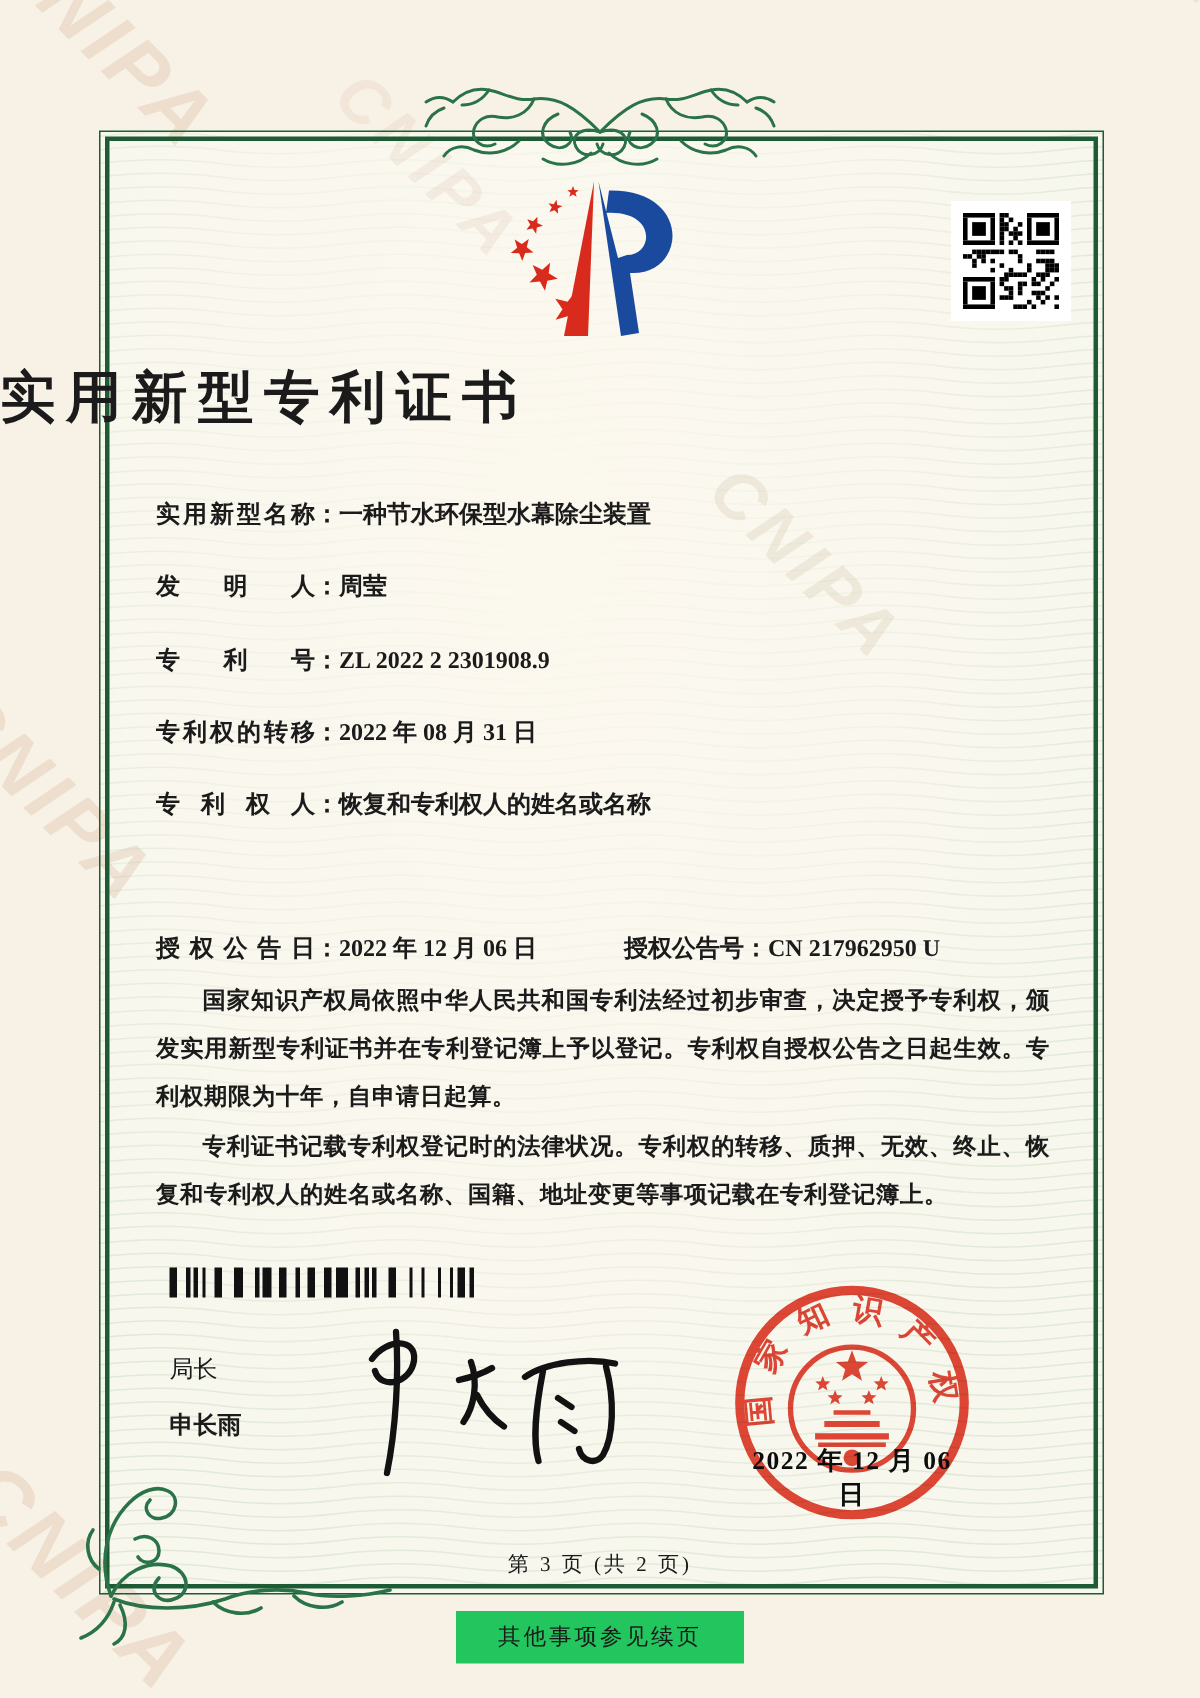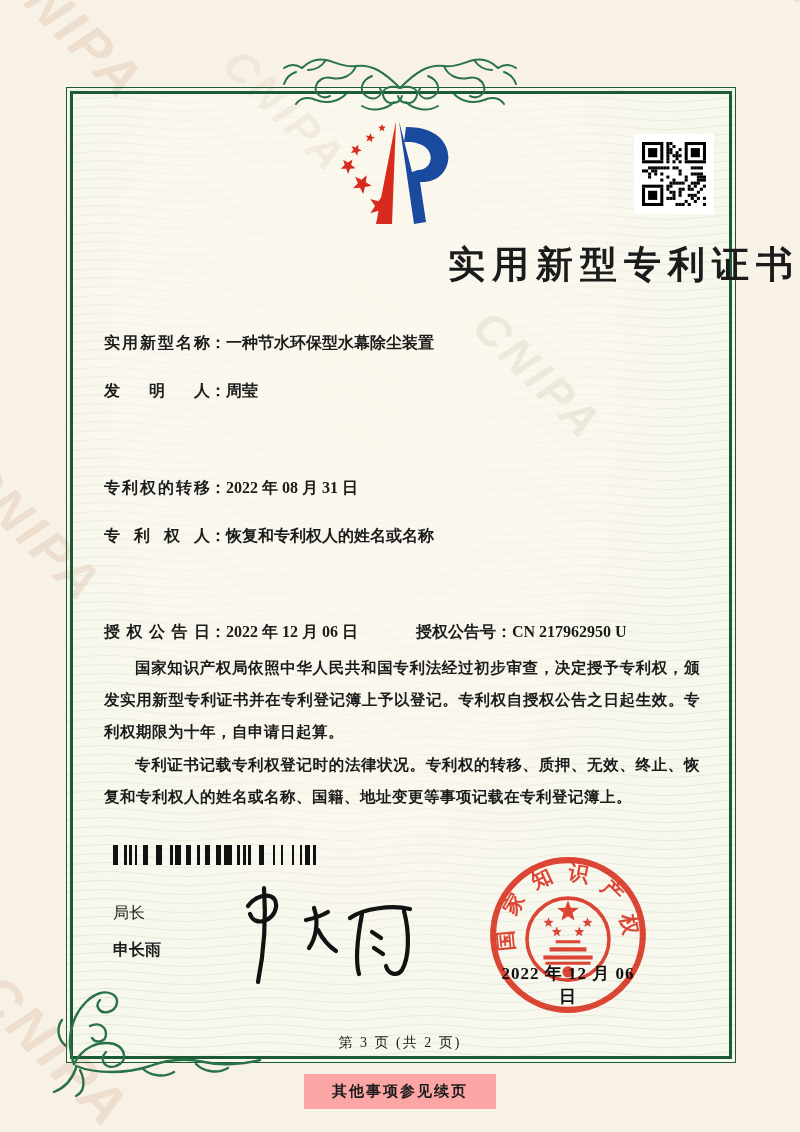--- a/index.html
+++ b/index.html
@@ -32,41 +32,41 @@
     border:1.5px solid #1c5b34;box-sizing:border-box;z-index:4;pointer-events:none;}
   .frame-inner{position:absolute;left:3px;top:3px;right:3px;bottom:3px;
     border:3px solid #1c5b34;}
   .ornament-top{position:absolute;left:278px;top:54px;z-index:5;}
   .ornament-corner{position:absolute;left:46px;top:982px;z-index:5;}
   
   .cert-no{position:absolute;left:103px;top:139px;z-index:5;font-size:17px;letter-spacing:1.5px;}
   .logo{position:absolute;left:332px;top:118px;z-index:5;}
   .qr-box{position:absolute;left:634px;top:134px;width:80px;height:80px;background:#fff;z-index:5;}
   .qr-box svg{margin:8px;display:block;}
-  .doc-title{position:absolute;left:0;top:240px;width:100%;text-align:right;z-index:5;
+  .doc-title{position:absolute;left:0;top:240px;width:100%;text-align:left;z-index:5;
     font-size:37px;font-weight:bold;letter-spacing:7px;}
   .row{position:absolute;left:104px;z-index:5;font-size:16px;font-weight:600;white-space:nowrap;}
   .lbl{display:inline-block;width:106px;text-align:justify;text-align-last:justify;}
   .r0{top:333px}.r1{top:381px}.r2{top:430px}.r3{top:478px}.r4{top:526px}.r5{top:574px}.r6{top:622px}
   .grant2{position:absolute;left:312px;top:0;white-space:nowrap;}
   .paras{position:absolute;left:104px;width:596px;top:652px;z-index:5;font-weight:bold;}
   .paras p{margin:0;font-size:15.5px;line-height:2.08;text-indent:2em;text-align:justify;letter-spacing:.5px;}
   .barcode{position:absolute;left:113px;top:845px;width:206px;height:20px;z-index:5;font-size:0;}
   .barcode i{display:inline-block;height:100%;}
   .signer-title{position:absolute;left:113px;top:903px;z-index:5;
     font-family:"Liberation Sans","DejaVu Sans",sans-serif;font-size:16px;font-weight:400;}
   .signer-name{position:absolute;left:113px;top:940px;z-index:5;
     font-family:"Liberation Sans","DejaVu Sans",sans-serif;font-size:16px;font-weight:600;}
   .signature{position:absolute;left:222px;top:880px;z-index:5;}
   .seal{position:absolute;left:486px;top:853px;z-index:6;mix-blend-mode:multiply;opacity:.93;}
   .seal-date{position:absolute;left:490px;top:962px;width:156px;text-align:center;z-index:7;
     font-size:17px;font-weight:600;color:#0d0d0d;letter-spacing:1px;}
   .page-no{position:absolute;left:0;top:1034px;width:100%;text-align:center;z-index:5;font-size:14px;letter-spacing:2px;}
   .note-box{position:absolute;left:50%;top:1074px;transform:translateX(-50%);z-index:5;
-    background:#fca5a5;padding:8px 28px;font-size:15px;letter-spacing:2px;white-space:nowrap;font-weight:bold;}
+    background:#22c55e;padding:8px 28px;font-size:15px;letter-spacing:2px;white-space:nowrap;}
 </style>
 </head>
 <body>
 
 <div class="page">
 
   <div class="wm wm1">CNIPA</div>
   <div class="wm wm2">CNIPA</div>
   <div class="wm wm3">CNIPA</div>
   <div class="wm wm4">CNIPA</div>
@@ -351,20 +351,23 @@
   </div>
 
   <div class="doc-title">实用新型专利证书</div>
 
   <div class="row r0">
     <span class="lbl">实用新型名称</span><span>：</span><span>一种节水环保型水幕除尘装置</span>
   </div>
   <div class="row r1">
     <span class="lbl">发明人</span><span>：</span><span>周莹</span>
   </div>
+  <div class="row r2">
+    <span class="lbl">专利号</span><span>：</span><span>ZL 2022 2 2301908.9</span>
+  </div>
   <div class="row r3">
     <span class="lbl">专利权的转移</span><span>：</span><span>2022 年 08 月 31 日</span>
   </div>
   <div class="row r4">
     <span class="lbl">专利权人</span><span>：</span><span>恢复和专利权人的姓名或名称</span>
   </div>
   <div class="row r6">
     <span class="lbl">授权公告日</span><span>：</span><span>2022 年 12 月 06 日</span>
     <span class="grant2">
       <span>授权公告号</span><span>：</span><span>CN 217962950 U</span>

